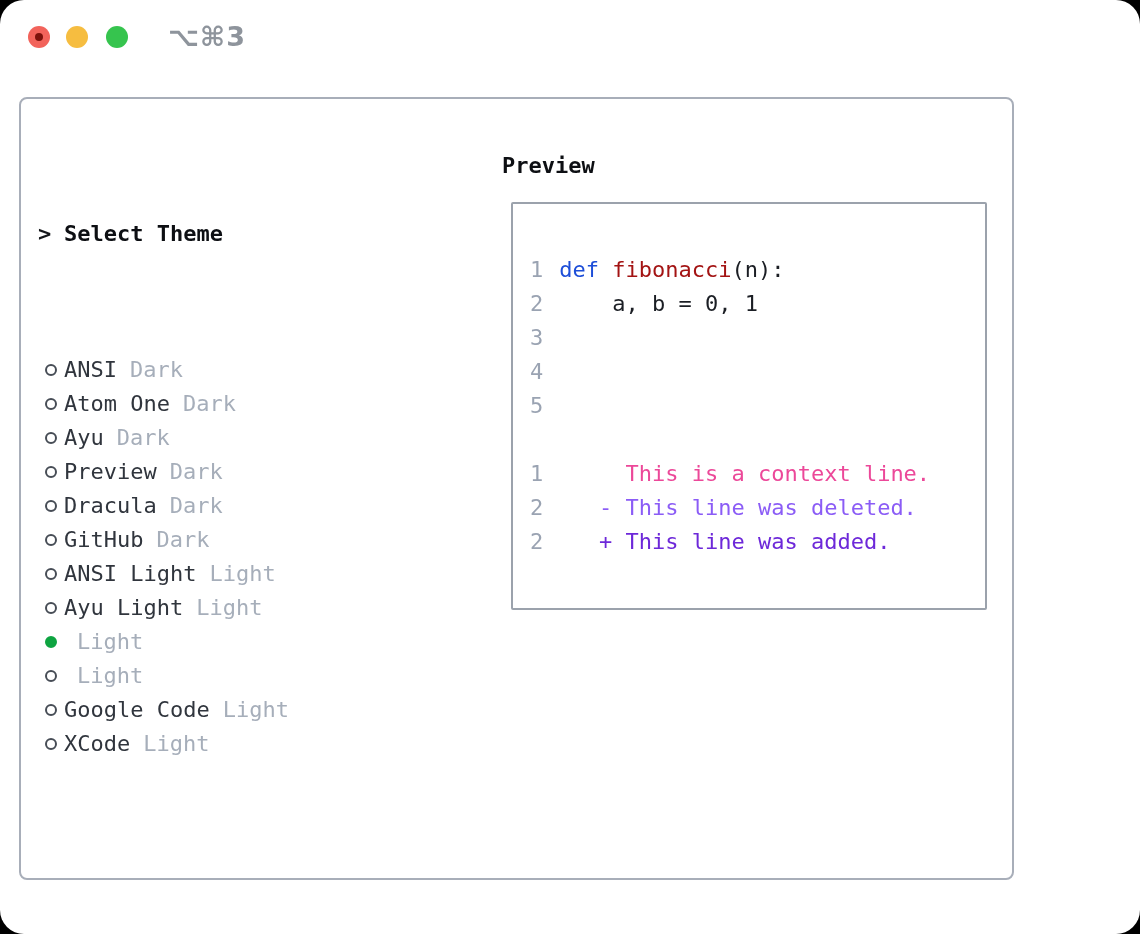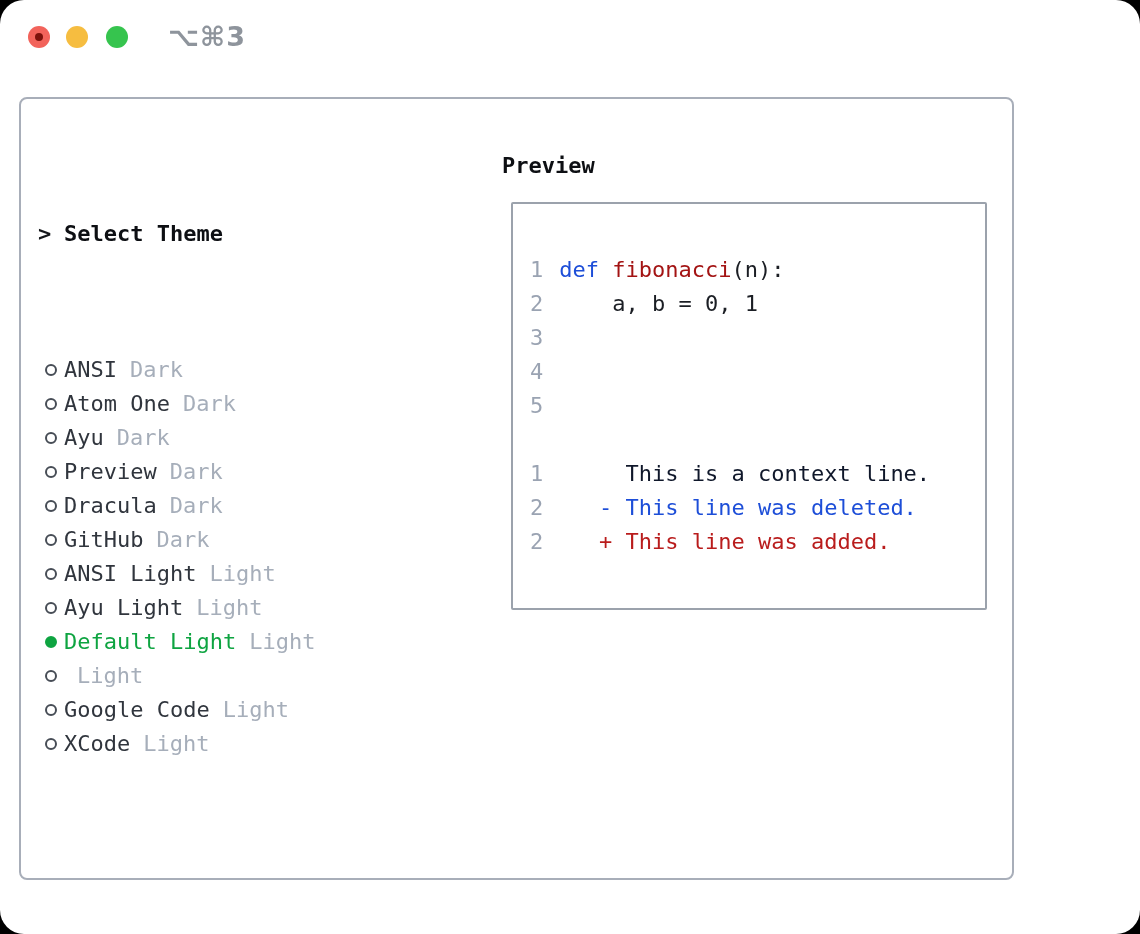--- a/index.html
+++ b/index.html
@@ -46,23 +46,23 @@
     position:absolute;left:490px;top:103px;width:476px;height:408px;
     box-sizing:border-box;border:2px solid #9ba2ac;border-radius:2px;background:#fff;
     padding:49px 0 0 17px;overflow:hidden;
   }
   .crow{display:flex;height:34px;line-height:34px;font-size:22px;white-space:pre;}
   .lnum{flex:0 0 13px;margin-right:16px;color:#9aa3b2;}
   .ccontent{white-space:pre;}
   .c-kw{color:#1d4ed8;}
   .c-fn{color:#a31313;}
   .c-pl{color:#1b1e24;}
-  .c-ctx{color:#0f172a;}
-  .c-del{color:#1d4ed8;text-align:right;}
-  .c-add{color:#b91c1c;}
+  .c-ctx{color:#ec4899;}
+  .c-del{color:#8b5cf6;text-align:right;}
+  .c-add{color:#6d28d9;}
 </style>
 </head>
 <body>
 
 <div class="window">
 
   <div class="titlebar">
     <span class="dot red">
       <span class="dot-inner"></span>
     </span>
@@ -124,21 +124,20 @@
   </div><div class="row">
     <span class="bullet">
       <span class="circle"></span>
     </span>
     <span class="tname">Ayu Light</span>
     <span class="tvariant">Light</span>
   </div><div class="row selected">
     <span class="bullet">
       <span class="circle"></span>
     </span>
-    <span class="tname">Default Light</span>
     <span class="tvariant">Light</span>
   </div><div class="row">
     <span class="bullet">
       <span class="circle"></span>
     </span>
     <span class="tvariant">Light</span>
   </div><div class="row">
     <span class="bullet">
       <span class="circle"></span>
     </span>

